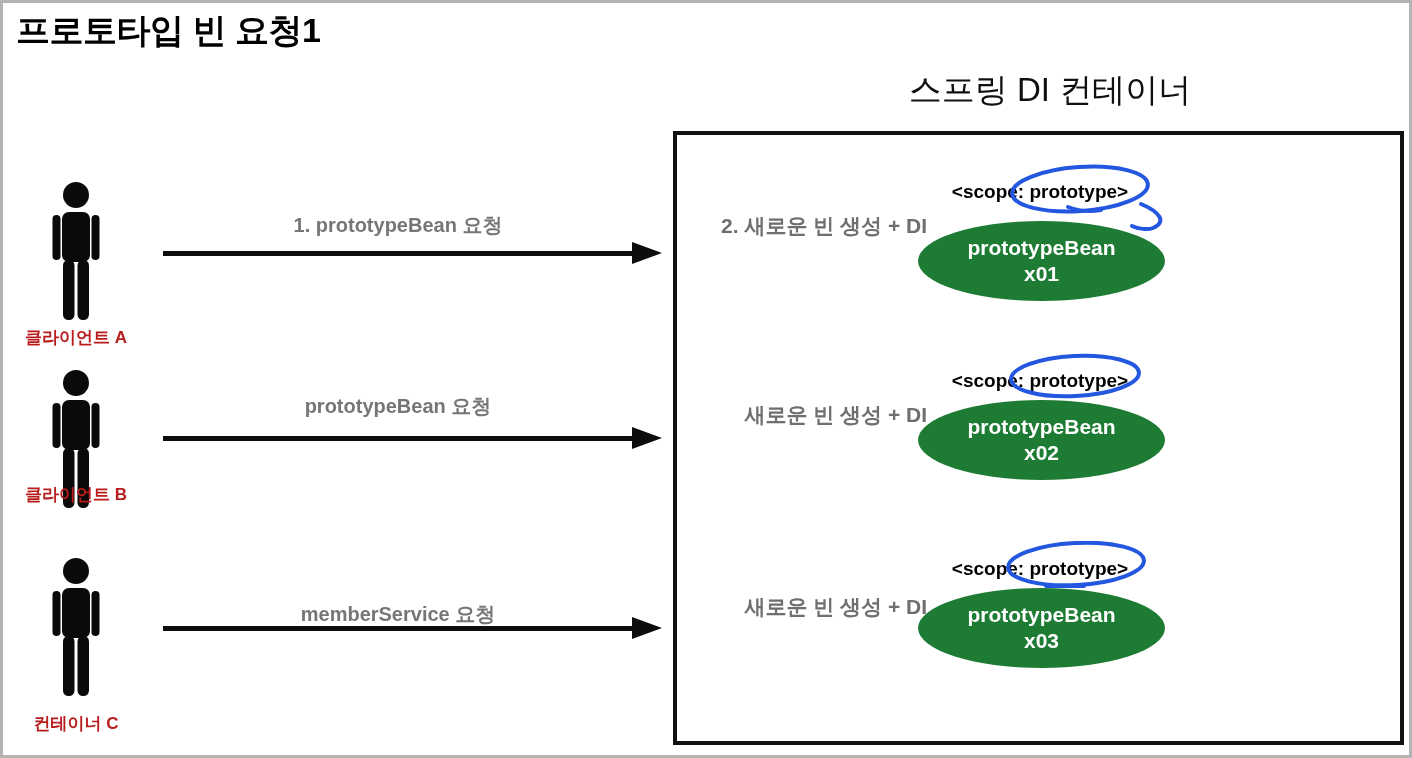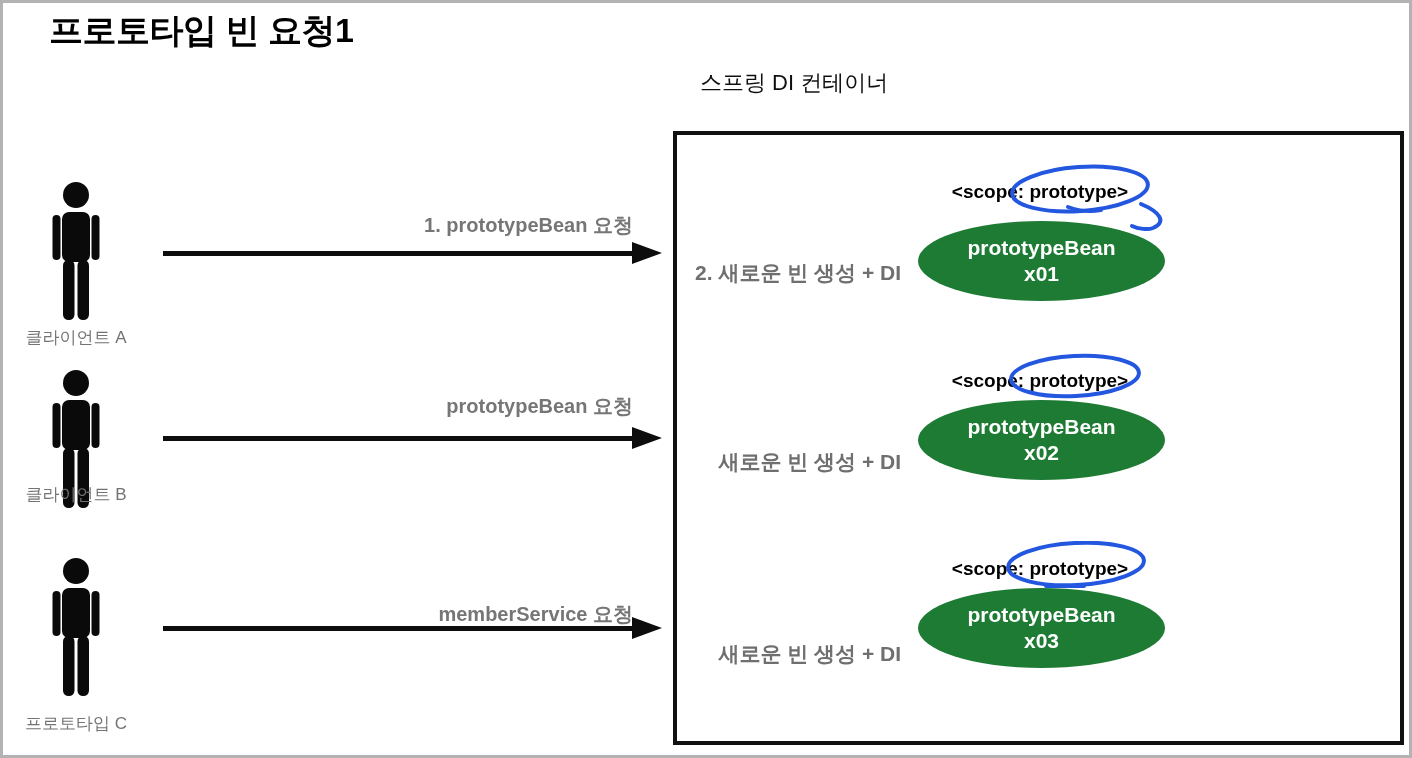--- a/index.html
+++ b/index.html
@@ -3,48 +3,48 @@
 <meta charset="utf-8">
 <style>
   html,body{margin:0;padding:0;background:#fff;}
   body{
     width:1412px;height:758px;position:relative;overflow:hidden;
     font-family:"Liberation Sans","DejaVu Sans",sans-serif;
   }
   .frame{position:absolute;inset:0;border:3px solid var(--frame-gray,#b3b3b3);pointer-events:none;}
   .diagram-title{
     position:absolute;left:16px;top:8px;font-size:34px;font-weight:800;
-    color:#000;letter-spacing:-0.5px;white-space:nowrap;margin-left:33px;
+    color:#000;letter-spacing:-0.5px;white-space:nowrap;
   }
   .container-title{
-    position:absolute;left:700px;top:68px;width:700px;
-    font-size:22px;font-weight:400;color:#0f0f0f;white-space:nowrap;
+    position:absolute;left:700px;top:68px;width:700px;text-align:center;
+    font-size:33px;font-weight:400;color:#0f0f0f;white-space:nowrap;
   }
   .container-box{
     position:absolute;left:673px;top:131px;width:731px;height:614px;
     border:4px solid #111;box-sizing:border-box;background:#fff;
   }
   .person{position:absolute;left:48px;width:56px;height:140px;}
   .person svg{display:block;width:100%;height:100%;}
   .client-label{
     position:absolute;left:6px;width:140px;text-align:center;
-    font-size:17px;font-weight:400;color:#737373;white-space:nowrap;
+    font-size:17px;font-weight:700;color:#b91c1c;white-space:nowrap;
   }
   .arrow-line{position:absolute;left:163px;width:470px;height:5px;background:#0d0d0d;}
   .arrow-head{
     position:absolute;left:632px;width:0;height:0;
     border-left:30px solid #0d0d0d;border-top:11px solid transparent;border-bottom:11px solid transparent;
   }
   .request-label{
-    position:absolute;left:163px;width:470px;height:28px;line-height:28px;text-align:right;
+    position:absolute;left:163px;width:470px;height:28px;line-height:28px;text-align:center;
     font-size:20px;font-weight:700;color:#767676;white-space:nowrap;
   }
   .action-label{
-    position:absolute;right:511px;height:26px;line-height:26px;
-    font-size:21px;font-weight:700;color:#6f6f6f;white-space:nowrap;margin-top:47px;
+    position:absolute;right:485px;height:26px;line-height:26px;
+    font-size:21px;font-weight:700;color:#6f6f6f;white-space:nowrap;
   }
   .scope-label{
     position:absolute;left:890px;width:300px;text-align:center;
     font-size:19px;font-weight:700;color:#000;white-space:nowrap;
   }
   .bean{
     position:absolute;left:918px;width:247px;height:80px;border-radius:50%;
     background:var(--bean-green,#1e7b34);
     display:flex;flex-direction:column;align-items:center;justify-content:center;
     color:#fff;font-size:21px;font-weight:700;line-height:26px;text-align:center;
@@ -116,21 +116,21 @@
 <div class="person" style="top:558px">
   <svg viewBox="0 0 56 140" xmlns="http://www.w3.org/2000/svg" fill="#0a0a0a">
     <circle cx="28" cy="13" r="13"></circle>
     <rect x="14" y="30" width="28" height="50" rx="7"></rect>
     <rect x="4.5" y="33" width="8" height="45" rx="4"></rect>
     <rect x="43.5" y="33" width="8" height="45" rx="4"></rect>
     <rect x="15" y="78" width="11.5" height="60" rx="5.5"></rect>
     <rect x="29.5" y="78" width="11.5" height="60" rx="5.5"></rect>
   </svg>
 </div>
-<div class="client-label" style="top:712px">프로토타입 C</div>
+<div class="client-label" style="top:712px">컨테이너 C</div>
 <div class="request-label" style="top:600px">memberService 요청</div>
 <div class="arrow-line" style="top:626px"></div>
 <div class="arrow-head" style="top:617px"></div>
 <div class="action-label" style="top:594px">새로운 빈 생성 + DI</div>
 <div class="scope-label" style="top:558px">&lt;scope: prototype&gt;</div>
 <svg class="highlight" style="left:1004px;top:541px" width="160" height="60" viewBox="0 0 160 60">
   <ellipse cx="72" cy="23" rx="68" ry="21" transform="rotate(-3 72 23)"></ellipse>
   <path d="M42 45 h 38" stroke-width="5"></path>
 </svg>
 <div class="bean" style="top:588px">

